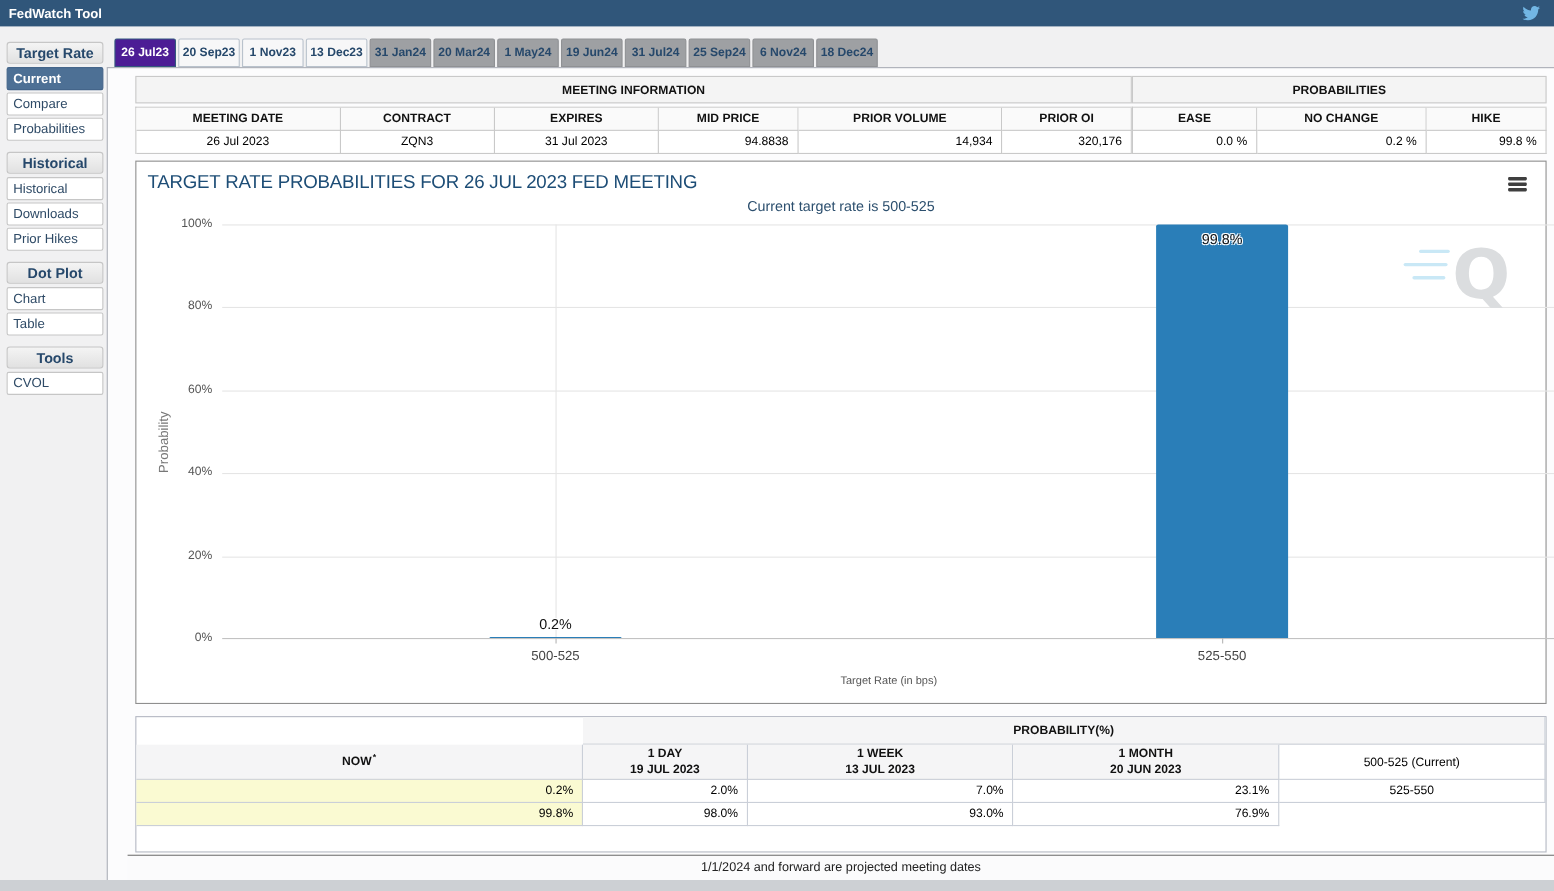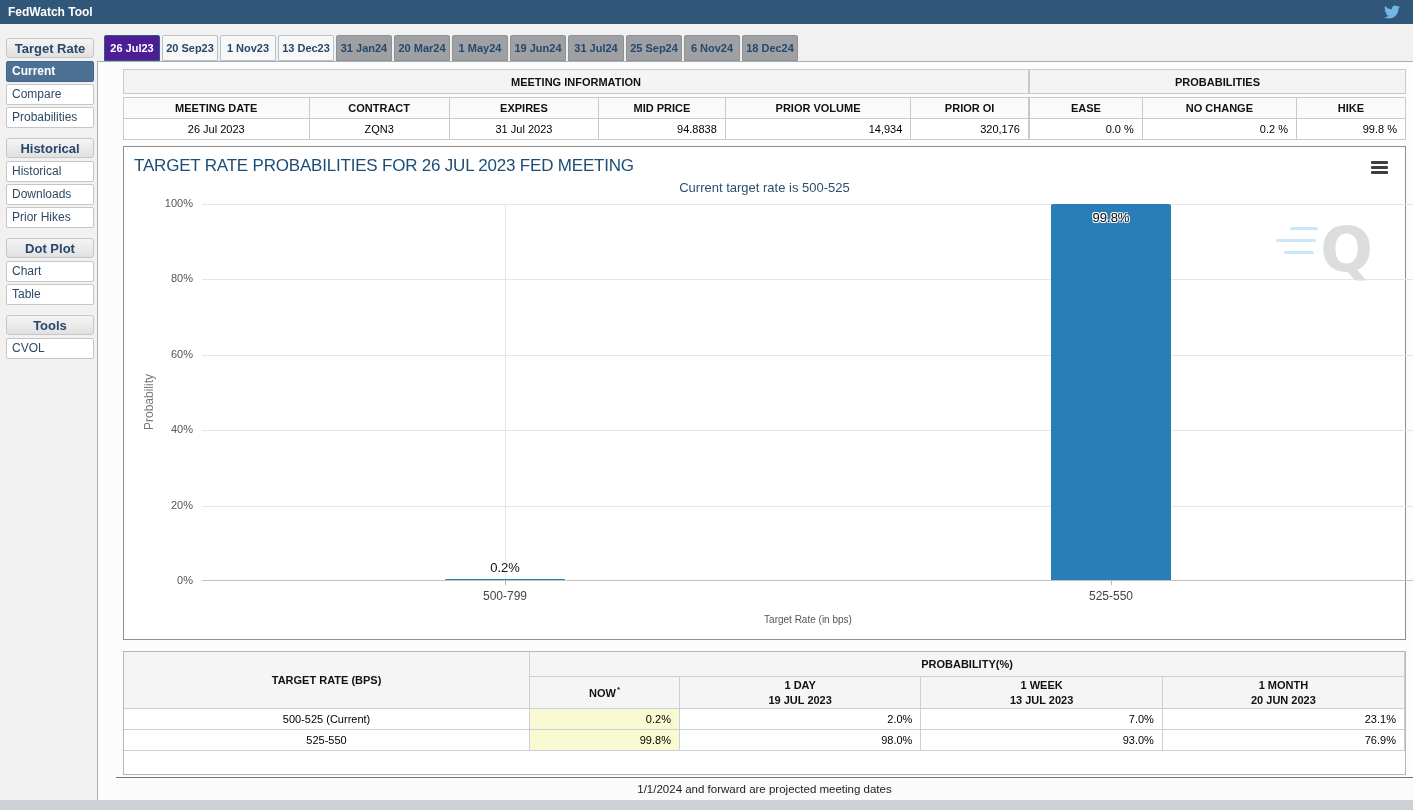--- a/index.html
+++ b/index.html
@@ -187,33 +187,32 @@
               <div class="gl" style="top: 151px;"></div>
               <div class="ytick" style="top: 144px;">60%</div>
               <div class="gl" style="top: 75px;"></div>
               <div class="ytick" style="top: 68px;">80%</div>
               <div class="gl" style="top: 0px;"></div>
               <div class="ytick" style="top: -7px;">100%</div>
               <div class="glv" style="left: 303px;"></div>
               <div class="bar" style="left: 243px; height: 1px; background: rgb(42, 126, 184);"></div>
               <div class="bar-label" style="left: 223px; top: 356px;">0.2%</div>
               <div class="tickmark" style="left: 303px;"></div>
-              <div class="xtick-label" style="left: 223px;">500-799</div>
+              <div class="xtick-label" style="left: 223px;">500-525</div>
               <div class="glv" style="left: 909px;"></div>
               <div class="bar" style="left: 849px; height: 376px; background: rgb(42, 126, 184);"></div>
               <div class="bar-label" style="left: 829px; top: 6px;">99.8%</div>
               <div class="tickmark" style="left: 909px;"></div>
               <div class="xtick-label" style="left: 829px;">525-550</div>
             </div>
           <div class="xlab">Target Rate (in bps)</div>
           <div class="wm"><i></i><i></i><i></i><span>Q</span></div>
         </div>
 
         <div class="btable">
-          <div class="bcell bhead c1">TARGET RATE (BPS)</div>
           <div class="bcell bhead bgroup">PROBABILITY(%)</div>
           <div class="bcell bhead bsub">
             <span><span>NOW</span><sup>*</sup></span>
           </div>
           <div class="bcell bhead bsub">
             <span>1 DAY</span>
               <span>19 JUL 2023</span>
           </div>
           <div class="bcell bhead bsub">
             <span>1 WEEK</span>

